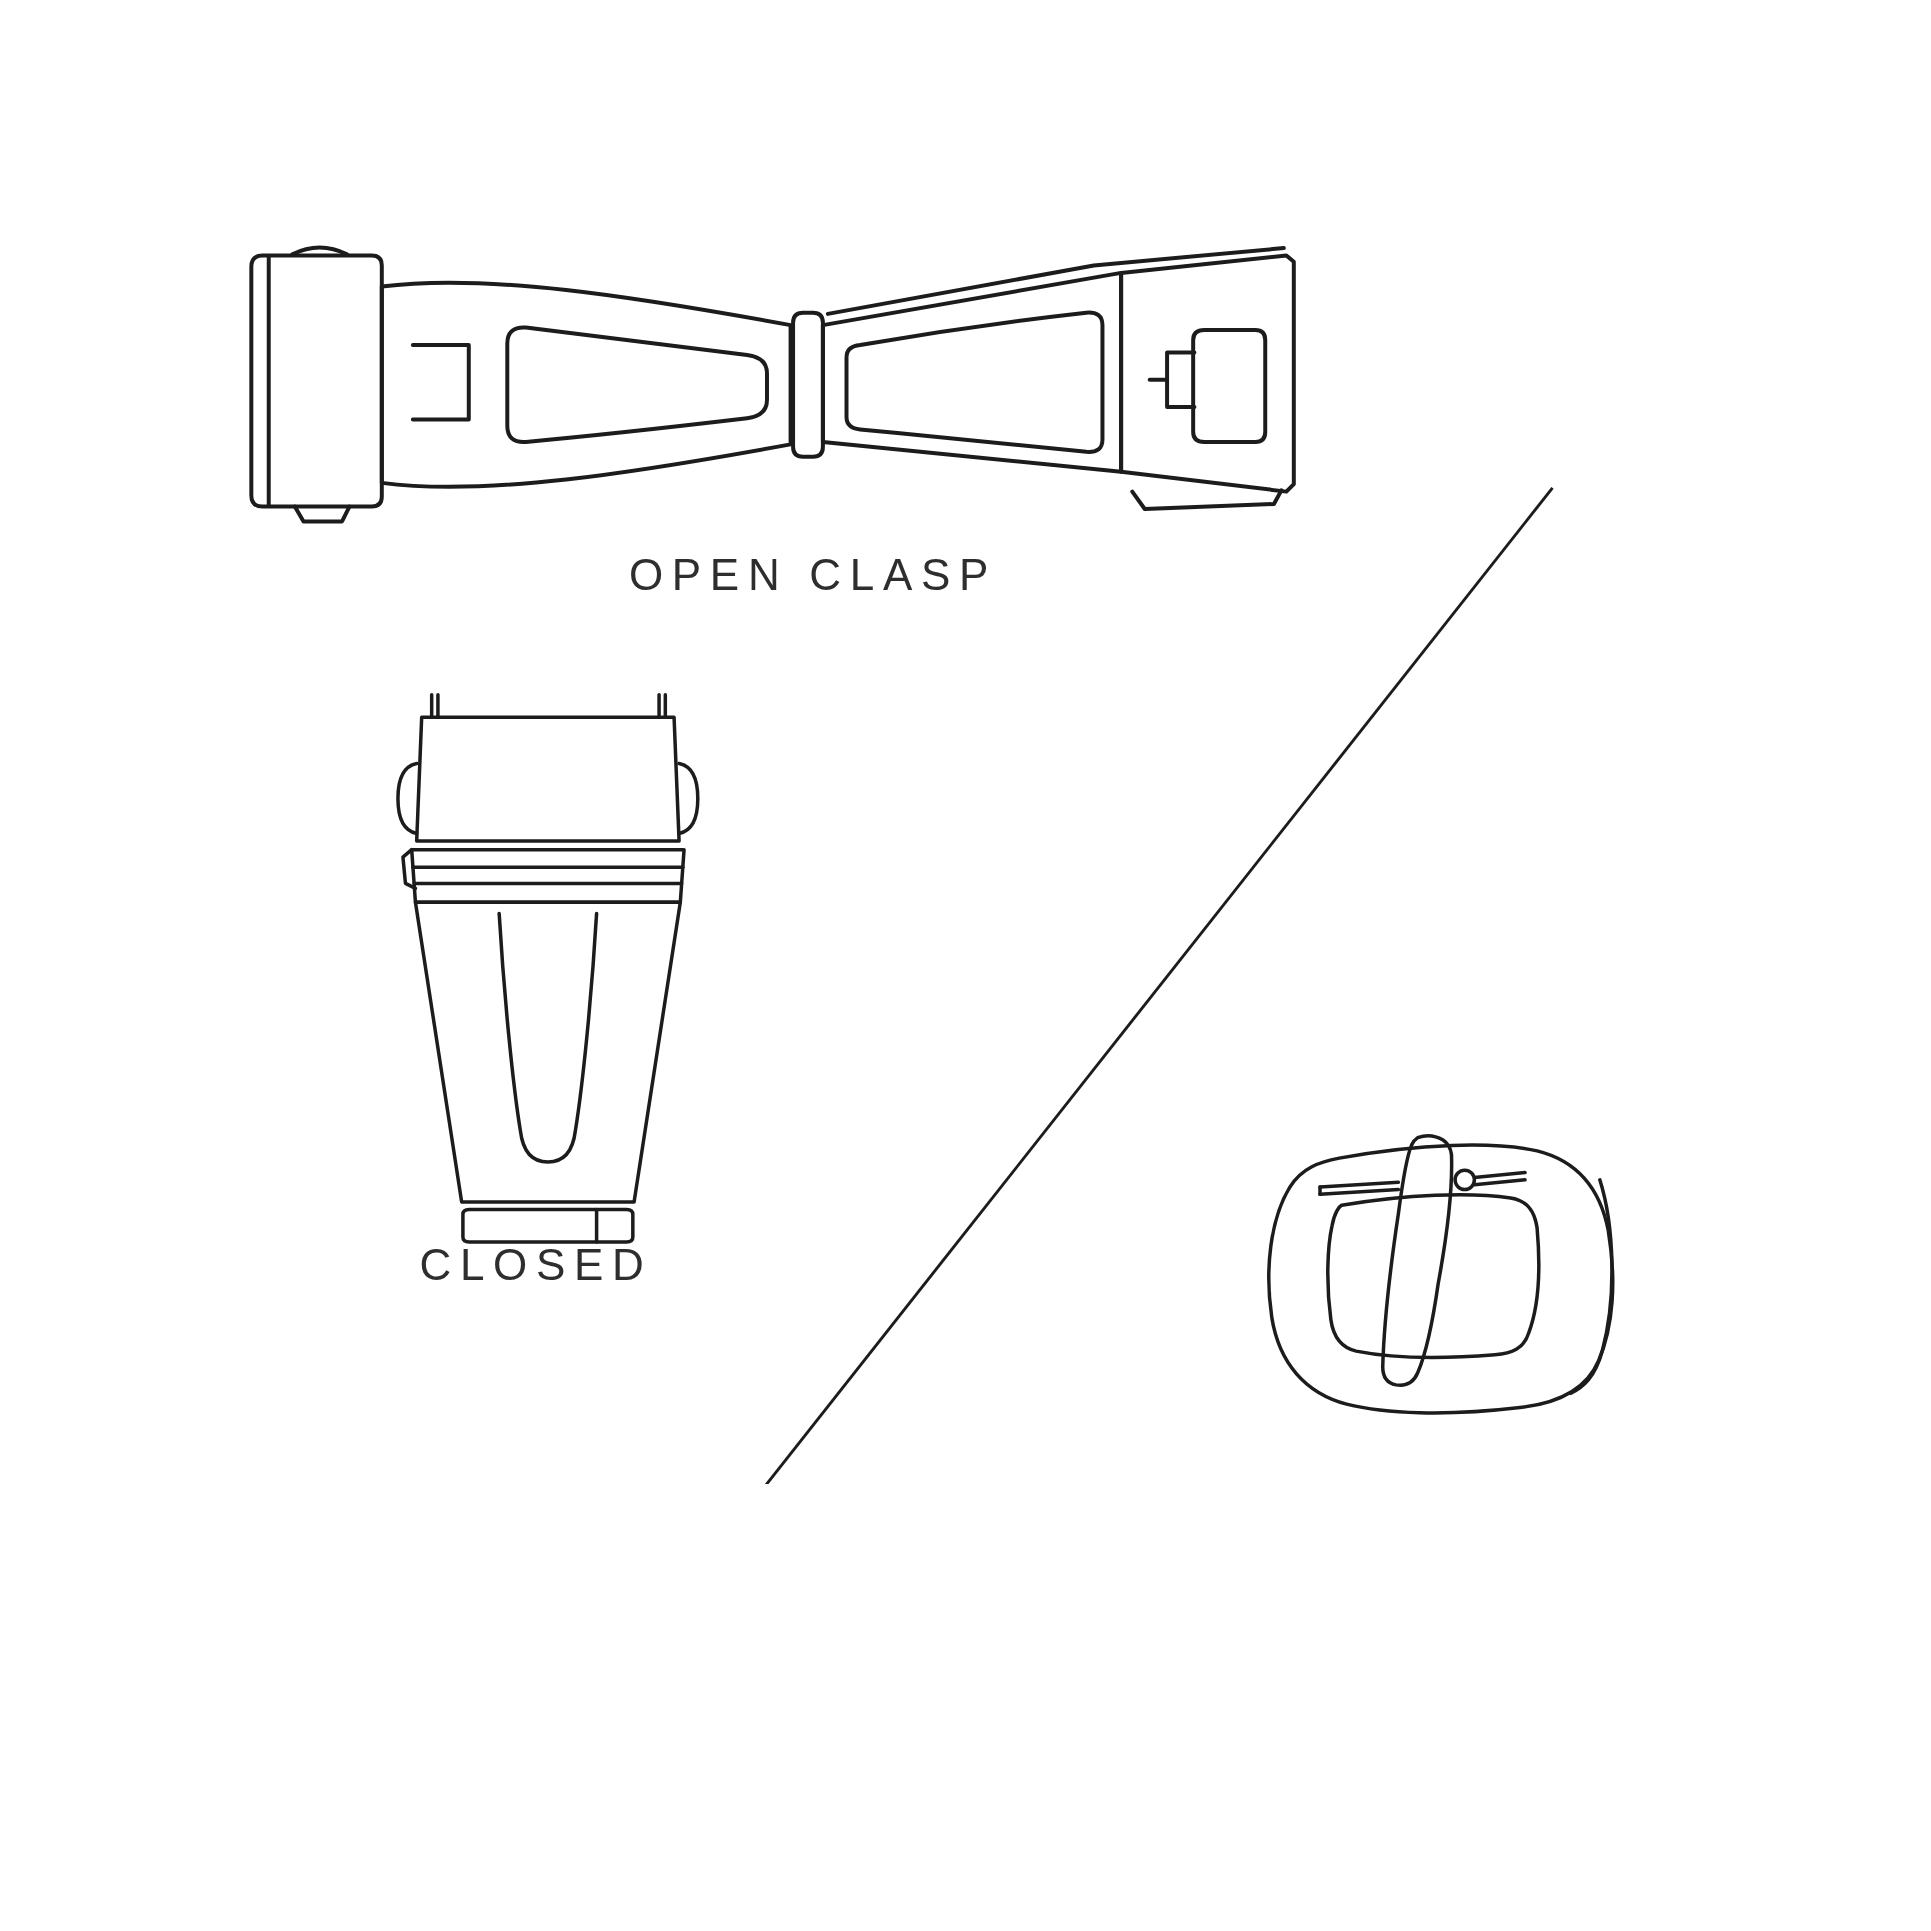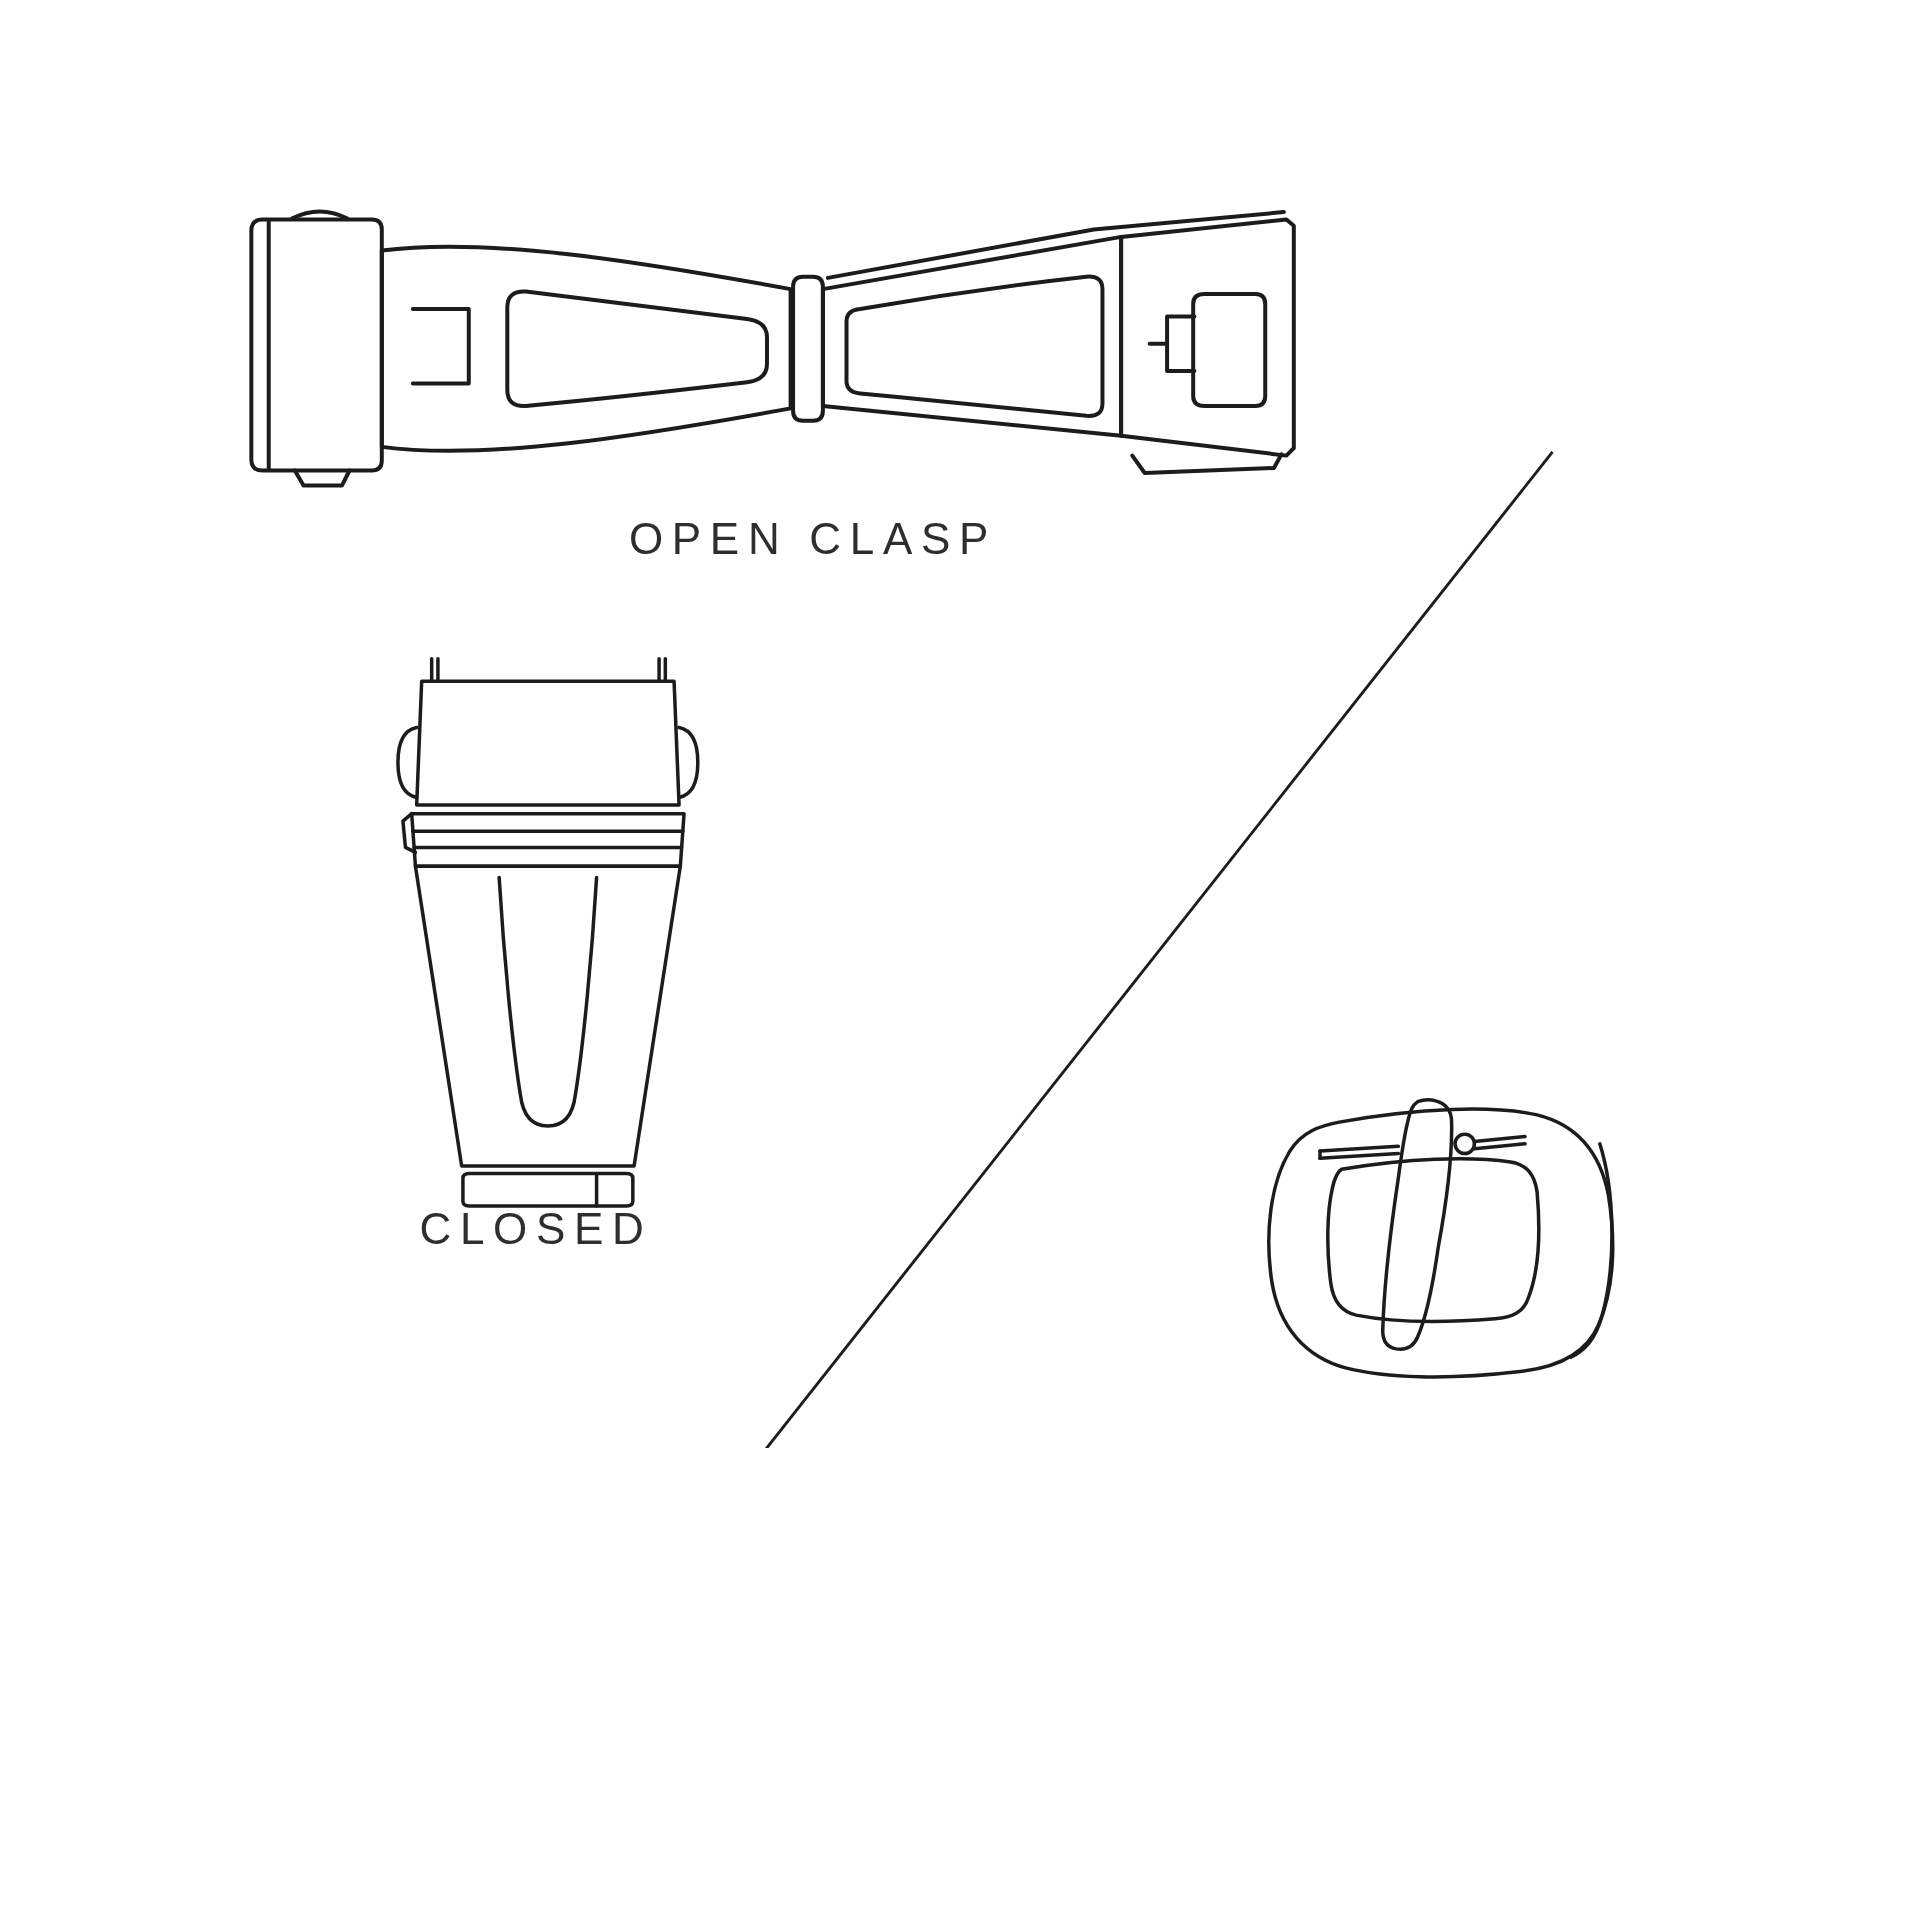--- a/index.html
+++ b/index.html
@@ -4,20 +4,21 @@
 <style>
   html, body { margin: 0; padding: 0; background: #ffffff; }
   .canvas {
     position: relative;
     width: 1931px;
     height: 1448px;
     background: #ffffff;
     overflow: hidden;
     font-family: "Liberation Sans", sans-serif;
     color: #1f1f1f;
+    margin-top: 36px;
   }
   svg { display: block; }
   .illus { position: absolute; }
   .illus-open-clasp   { left: 224px;  top: 198px;  width: 1081px; height: 299px; }
   .illus-closed-clasp { left: 389px;  top: 655px;  width: 319px;  height: 556px; }
   .illus-buckle       { left: 1238px; top: 1093px; width: 398px;  height: 326px; }
   .divider-layer { position: absolute; left: 0; top: 0; width: 1931px; height: 1931px; pointer-events: none; }
   .caption {
     position: absolute;
     transform: translateX(-50%);

